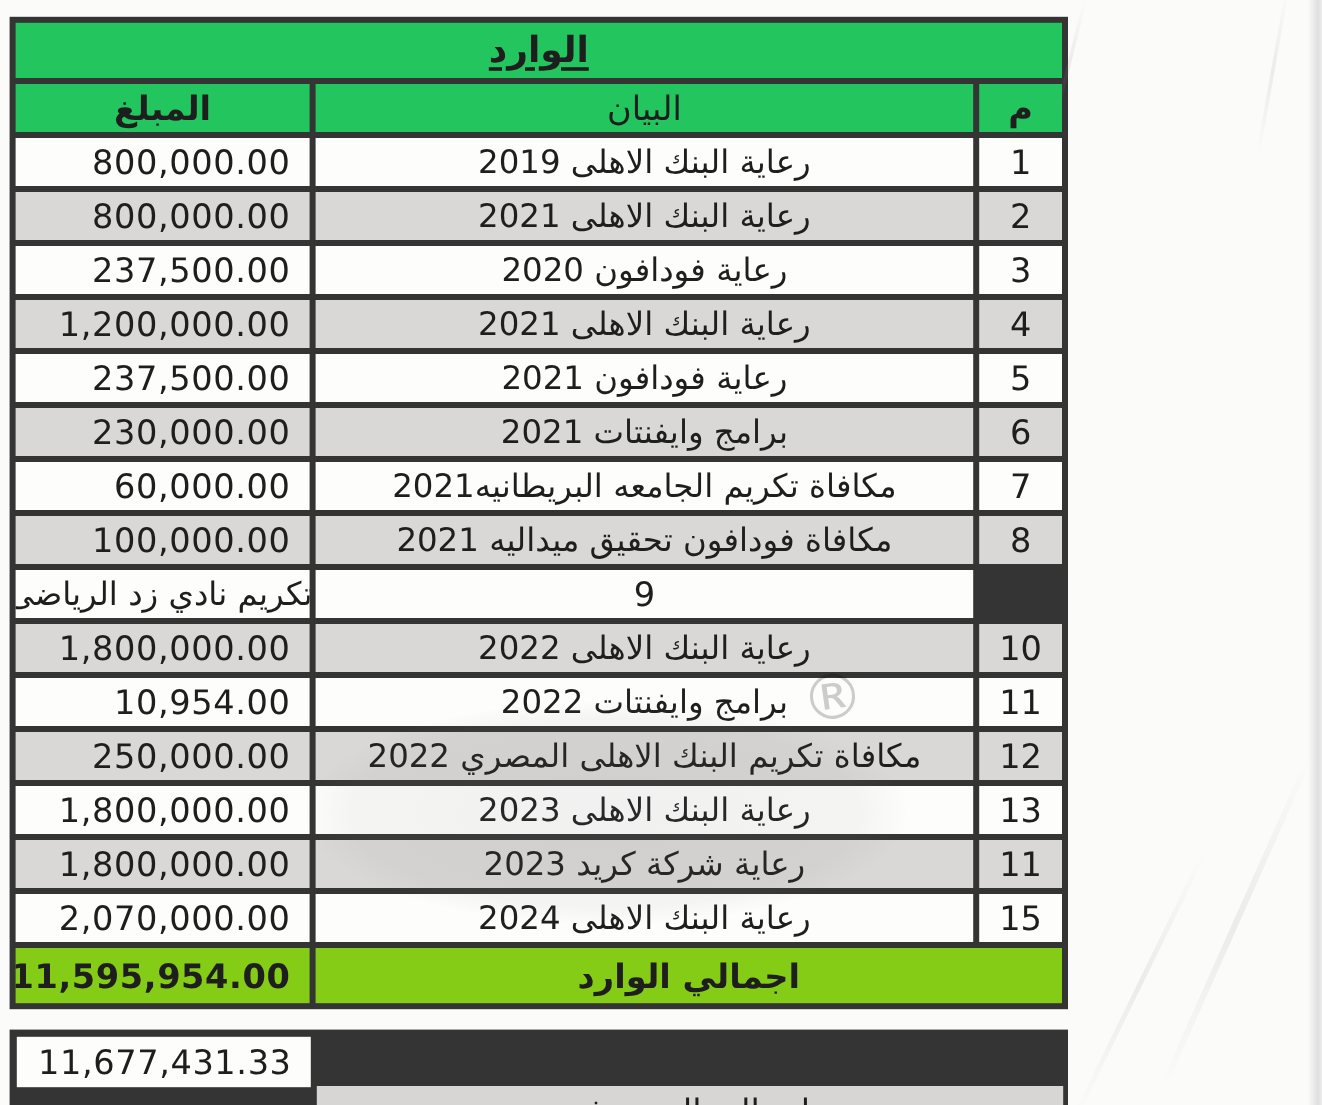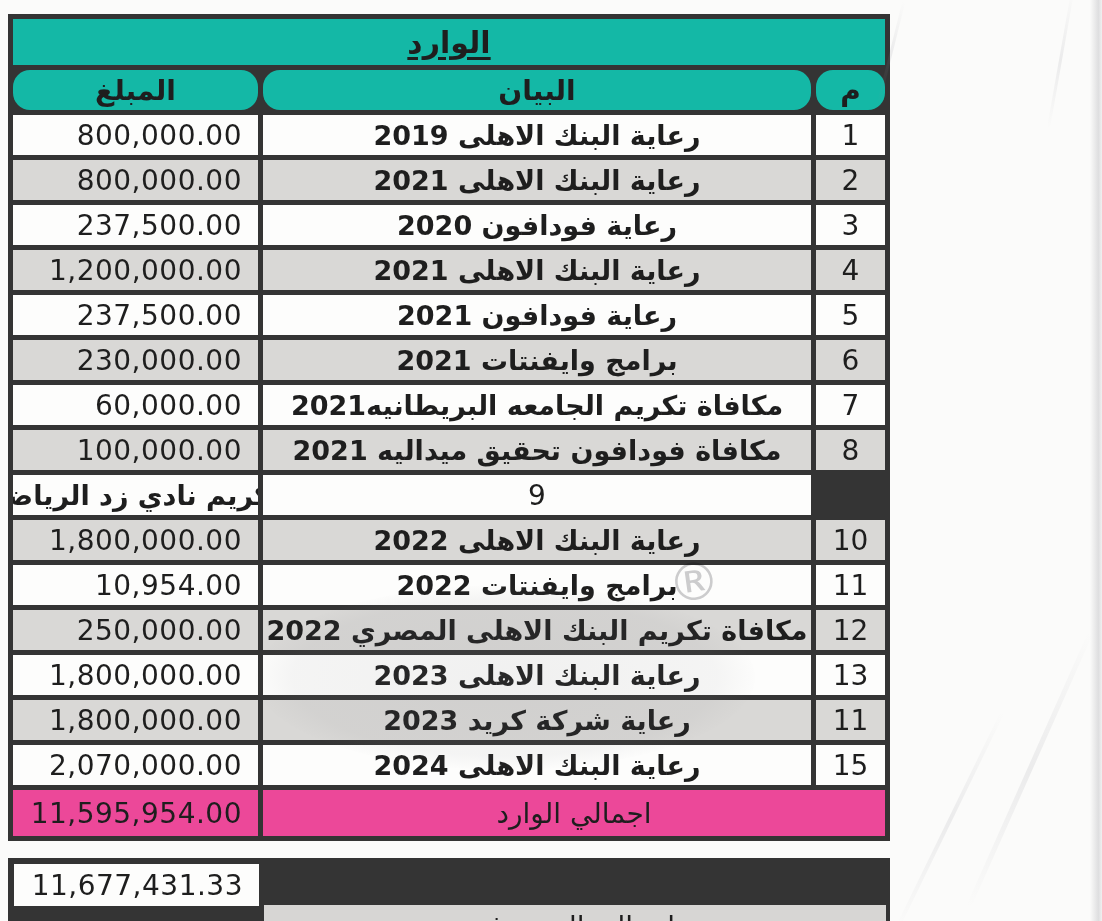--- a/index.html
+++ b/index.html
@@ -20,34 +20,34 @@
   .frame.footer{top:858px;padding:6px;}
   .row{display:grid;gap:5px;}
   .row.cols3{grid-template-columns:245px 548px 69px;}
   .row.cols2{grid-template-columns:245px 622px;}
   .cell{
     background:#fdfdfc;
     display:flex;align-items:center;justify-content:center;
     height:40px;overflow:hidden;white-space:nowrap;
     font-size:27px;
   }
-  .shade{background:#14b8a6;}
+  .shade{background:#22c55e;}
   
   .title-row .cell{height:46px;font-size:30px;font-weight:bold;}
   .title-row .cell span{text-decoration:underline;text-underline-offset:4px;text-decoration-thickness:2.5px;}
   
-  .header-row .cell{font-weight:bold;font-size:28px;border-radius:17px;}
+  .header-row .cell{font-weight:bold;font-size:28px;}
   
   .rows-body{display:flex;flex-direction:column;gap:5px;}
   .rows-body .row:nth-child(even) .cell{background:#d9d8d6;}
   .cell.amount{justify-content:flex-end;padding-right:16px;box-sizing:border-box;font-size:28px;letter-spacing:.5px;}
-  .cell.desc{font-weight:bold;direction:rtl;}
+  .cell.desc{font-weight:normal;direction:rtl;}
   .cell.num{font-size:28px;}
   
-  .total-row .cell{height:46px;font-weight:normal;background:#ec4899;font-size:28px;}
+  .total-row .cell{height:46px;font-weight:bold;background:#84cc16;font-size:28px;}
   .footer .cell{height:42px;font-weight:normal;font-size:28px;}
   .footer .cell.desc{background:#d7d6d4;margin-top:41px;}
   
   .edge-strip{
     position:absolute;right:0;top:0;width:12px;height:921px;
     background:linear-gradient(to right,rgba(120,120,130,0) 0%,rgba(120,120,130,.22) 70%,rgba(160,160,170,.12) 100%);
     pointer-events:none;
   }
   .registered-mark{
     position:absolute;left:668px;top:552px;

